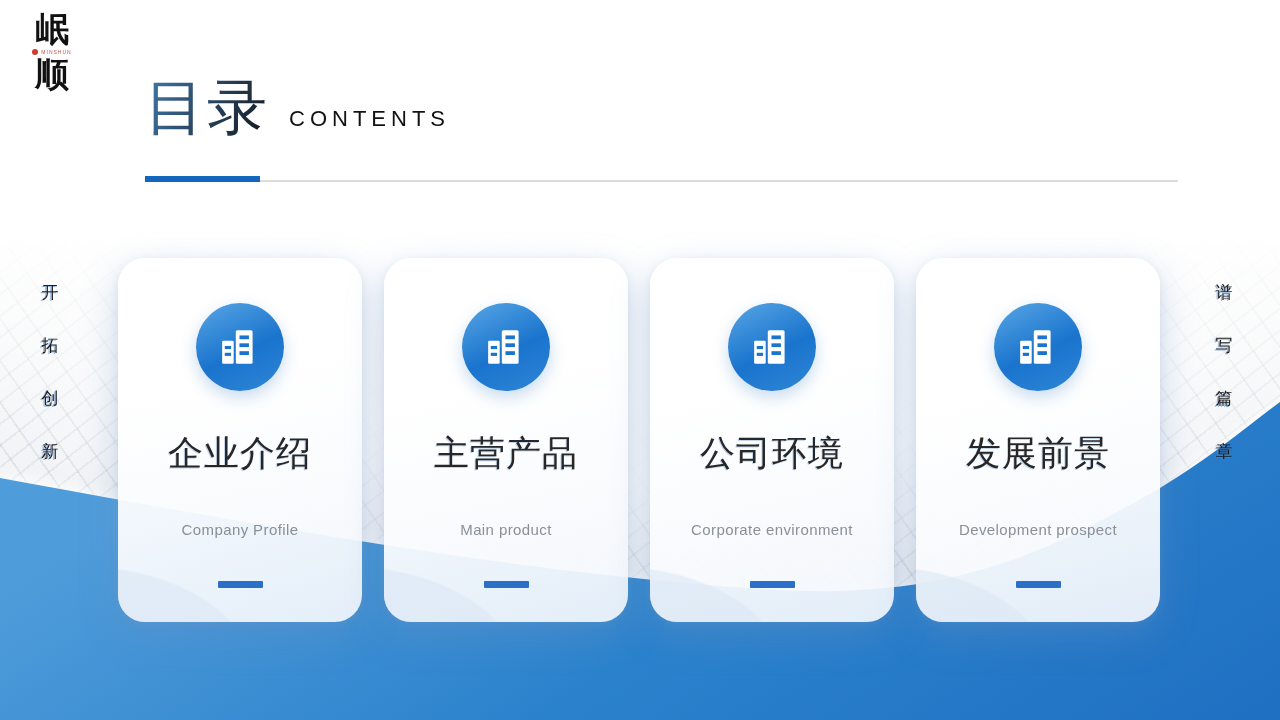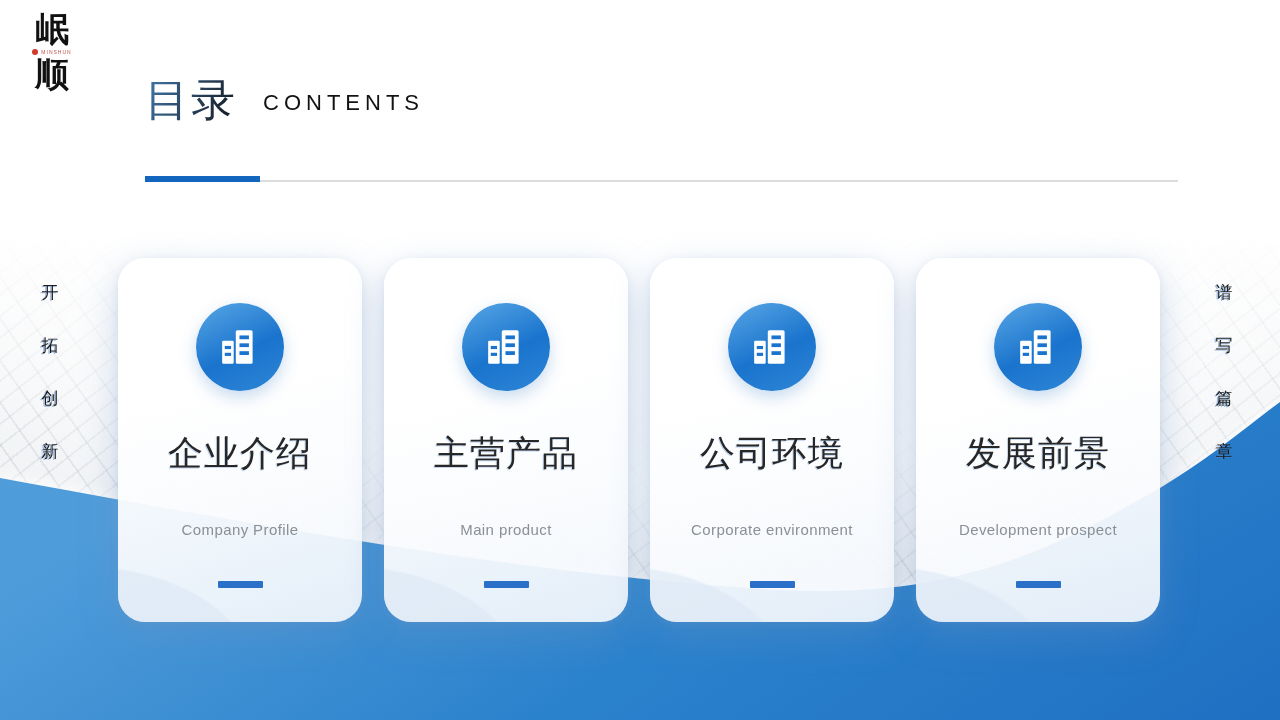--- a/index.html
+++ b/index.html
@@ -25,25 +25,25 @@
   .wave-svg{position:absolute; left:0; top:0; width:1280px; height:720px;}
   
   .logo{position:absolute; left:22px; top:12px; width:60px; text-align:center; color:#111;}
   .logo-char{font-family:"DejaVu Serif","Liberation Serif",serif; font-weight:700; font-size:34px; line-height:1.02; display:block;}
   .logo-mid{display:flex; align-items:center; justify-content:center; gap:3px; height:8px; margin:1px 0;}
   .logo-dot{width:6px; height:6px; border-radius:50%; background:#d0392b;}
   .logo-tag{font-size:5px; letter-spacing:1px; color:#c0524a;}
   
   .header-row{position:absolute; left:145px; top:78px; display:flex; align-items:flex-end;}
   .header-title{
-    font-size:44px; line-height:1; font-weight:400; letter-spacing:2px;
+    font-size:60px; line-height:1; font-weight:400; letter-spacing:2px;
     background:linear-gradient(115deg,#3c6f9e 10%, #2c4a66 45%, #161f2a 90%);
     -webkit-background-clip:text; background-clip:text; color:transparent;text-decoration:underline;
   }
-  .header-sub{margin-left:26px; margin-bottom:6px; font-size:22px; letter-spacing:5px; color:#121212;text-align:center;}
+  .header-sub{margin-left:20px; margin-bottom:6px; font-size:22px; letter-spacing:5px; color:#121212;text-align:center;}
   .rule-gray{position:absolute; left:145px; top:180px; width:1033px; height:1.5px; background:#dcdcdc;}
   .rule-blue{position:absolute; left:145px; top:176px; width:115px; height:6px; background:#1266be;}
   
   .vtext{position:absolute; top:281px; width:30px; display:flex; flex-direction:column; gap:30px;
          align-items:center; font-size:17px; color:#1c1c1c;
          text-shadow:-1.5px 0.5px 0 rgba(80,135,205,0.55);}
   .vtext-left{left:35px;}
   .vtext-right{left:1209px;}
   
   .card{

